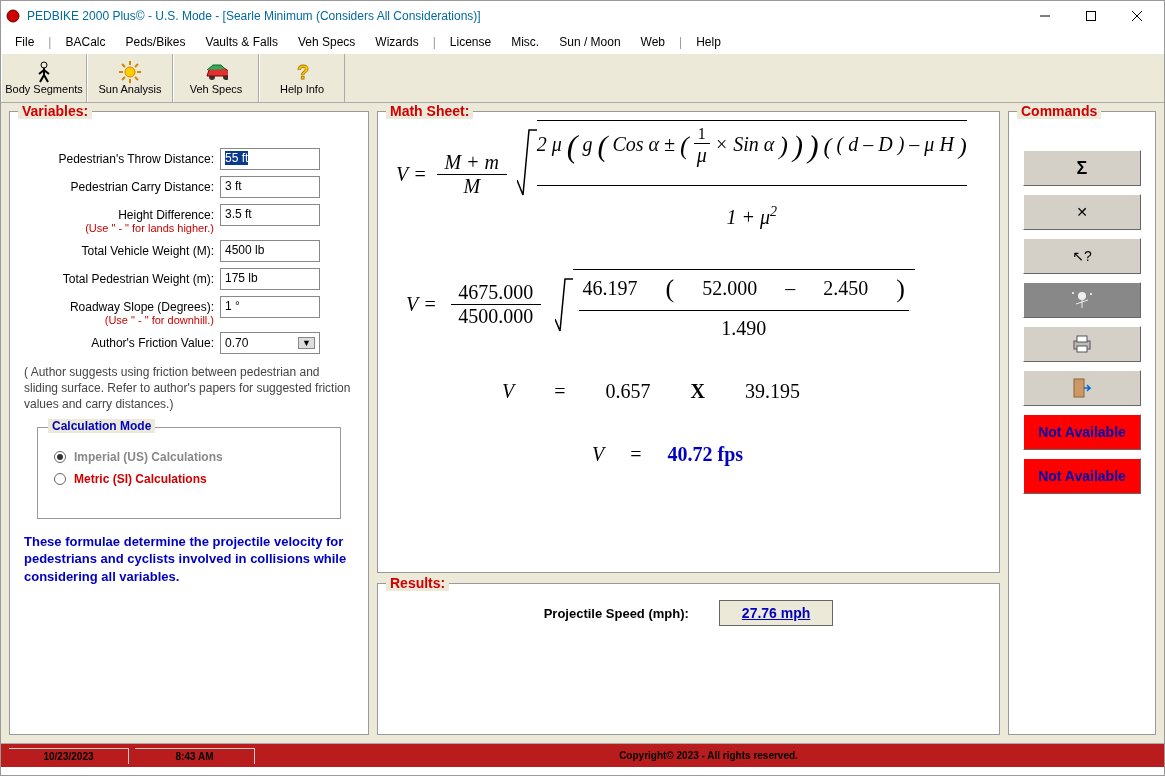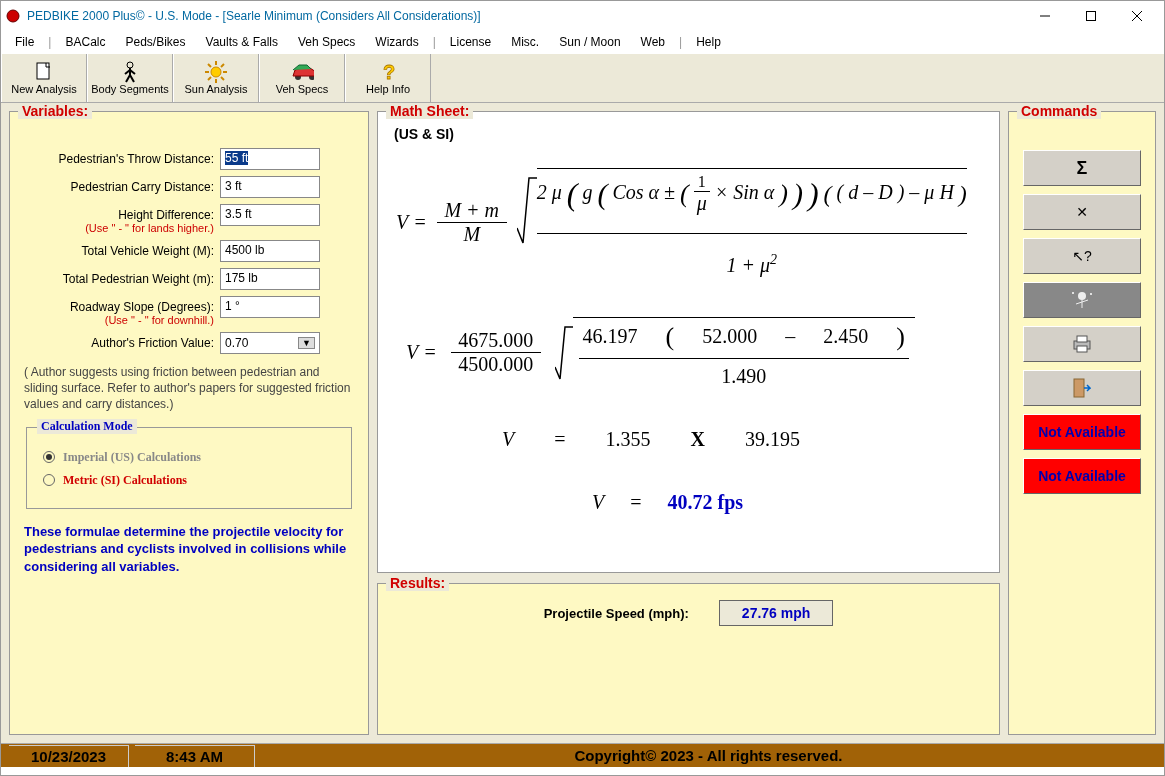--- a/index.html
+++ b/index.html
@@ -80,21 +80,21 @@
   background: #ece9d8;
   padding: 8px;
   height: 640px;
   display: flex;
   gap: 8px;
 }
 .groupbox {
   border: 1px solid #999;
   position: relative;
   padding: 12px 10px 10px 10px;
-  background: #fef9c3;
+  background: #ffffff;
 }
 .groupbox-label {
   position: absolute;
   top: -9px;
   left: 8px;
   background: #ece9d8;
   padding: 0 4px;
   color: #d00000;
   font-weight: bold;
   font-size: 14px;
@@ -146,24 +146,23 @@
   align-items: center;
 }
 .helpnote {
   font-size: 12px;
   color: #444;
   margin: 10px 4px;
   line-height: 1.35;
 }
 .calcmode-box {
   border: 1px solid #999;
-  margin: 14px 6px;
-  padding: 14px 12px 12px 12px;
+  margin: 14px 17px;
+  padding: 14px 12px 24px 12px;
   position: relative;
-  font-family: Liberation Serif, serif;
 }
 .calcmode-label {
   position: absolute;
   top: -9px;
   left: 10px;
   background: #ece9d8;
   padding: 0 4px;
   color: #0000c0;
   font-weight: bold;
 }
@@ -220,33 +219,33 @@
 .cmd-btn.red {
   background: #ff0000;
   color: #0000b0;
   font-weight: bold;
 }
 .cmd-btn.dark { background: #888; }
 .statusbar {
   height: 24px;
   display: flex;
   align-items: center;
-  font-size: 15px;
+  font-size: 10px;
   padding: 0 8px;
   border-top: 1px solid #aaa;
-  background: #a16207;
+  background: #b91c1c;
 }
 .status-cell-a { width: 120px; border-right: 1px solid #ccc; border-top: 1px solid #ccc; padding: 2px 8px; margin-right: 6px; text-align:center; font-weight:bold;}
 .status-cell-b { flex: 1; text-align: center; font-weight:bold; }
 .eq { font-family: "Times New Roman", serif; font-size: 20px; font-style: italic; }
 .eq sup { font-size: 0.7em; }
 .eqline { border-top: 1.5px solid #000; }
 .res-row { display:flex; align-items:center; justify-content:center; gap: 30px; }
 .res-label { font-weight: bold; font-size: 13px; }
-.res-box { border: 1px solid #666; padding: 4px 22px; color: #0000c0; font-weight: bold; font-size: 14px; background:#ece9d8;}
+.res-box { border: 1px solid #666; padding: 4px 22px; color: #0000c0; font-weight: bold; font-size: 14px; background:#ece9d8;text-decoration:underline;}
 svg { display:block; }
 </style>
 </head>
 <body>
 
 <div class="titlebar">
   <span class="titlebar-icon">
     <svg viewBox="0 0 16 16">
         <circle cx="8" cy="8" r="6" fill="#c00" stroke="#600"></circle>
       </svg>
@@ -285,29 +284,20 @@
   <span class="menuitem">Misc.</span>
   <span class="menuitem">Sun / Moon</span>
   <span class="menuitem">Web</span>
   <span class="menusep">|</span>
   <span class="menuitem">Help</span>
 </div>
 
 <div class="toolbar">
   <div class="toolitem">
     <span class="toolicon">
-      <svg width="20" height="20">
-          <rect x="3" y="1" width="12" height="16" fill="#fff" stroke="#000"></rect>
-          <polyline points="12,1 12,5 16,5" fill="none" stroke="#000"></polyline>
-        </svg>
-    </span>
-    <span>New Analysis</span>
-  </div>
-  <div class="toolitem">
-    <span class="toolicon">
       <svg width="20" height="22">
           <circle cx="10" cy="4" r="3" fill="none" stroke="#000"></circle>
           <line x1="10" y1="7" x2="10" y2="14" stroke="#000" stroke-width="2"></line>
           <line x1="10" y1="9" x2="5" y2="13" stroke="#000" stroke-width="2"></line>
           <line x1="10" y1="9" x2="15" y2="13" stroke="#000" stroke-width="2"></line>
           <line x1="10" y1="14" x2="6" y2="21" stroke="#000" stroke-width="2"></line>
           <line x1="10" y1="14" x2="14" y2="21" stroke="#000" stroke-width="2"></line>
         </svg>
     </span>
     <span>Body Segments</span>
@@ -416,21 +406,20 @@
       </div>
     </div>
 
     <div class="bluenote">These formulae determine the projectile velocity for pedestrians and cyclists involved in collisions while considering all variables.</div>
   </div>
 
   <div class="centercol">
     <div class="groupbox" style="padding:0;">
       <span class="groupbox-label">Math Sheet:</span>
       <div class="mathsheet">
-        <div style="font-weight:bold;font-size:14px;margin:6px 0 26px 2px;">(US &amp; SI)</div>
 
         <div class="eq" style="display:flex;align-items:center;gap:10px;margin-left:4px;">
           <span>V&nbsp;=</span>
           <span style="display:inline-flex;flex-direction:column;align-items:center;">
             <span>M + m</span>
             <span class="eqline" style="width:70px"></span>
             <span>M</span>
           </span>
 
           <span style="display:inline-flex;">
@@ -480,21 +469,21 @@
               </span>
               <span class="eqline" style="width:330px;margin:6px 0"></span>
               <span>1.490</span>
             </span>
           </span>
         </div>
 
         <div class="eq" style="display:flex;gap:40px;margin:40px 0 0 110px;font-style:normal;">
           <span style="font-style:italic">V</span>
             <span>=</span>
-          <span>1.355</span>
+          <span>0.657</span>
           <span style="font-weight:bold">X</span>
           <span>39.195</span>
         </div>
 
         <div class="eq" style="display:flex;gap:26px;margin:40px 0 0 200px;">
           <span>V</span>
             <span style="font-style:normal">=</span>
           <span style="color:#0000c0;font-weight:bold;font-style:normal">40.72 fps</span>
         </div>
       </div>

